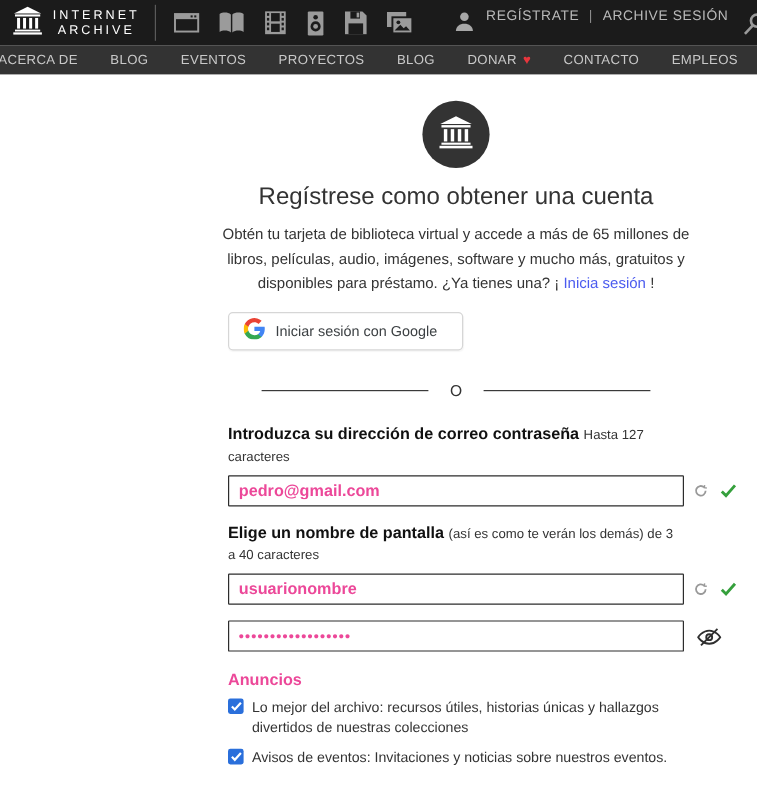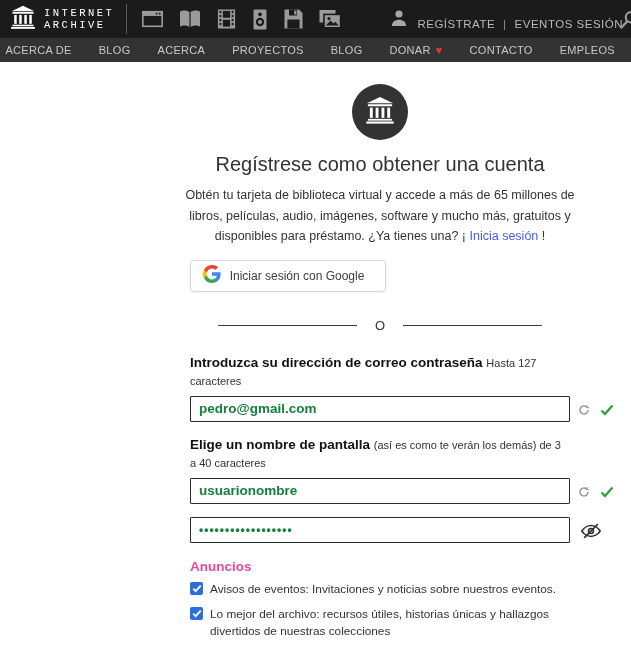--- a/index.html
+++ b/index.html
@@ -9,26 +9,26 @@
     background:#fff; color:#333; overflow:hidden; position:relative;
   }
 
   
   .topbar {
     height:38px; background:#1b1b1b; display:flex; align-items:center;
     padding-left:10px; position:relative;
   }
   .logo-block { display:flex; align-items:center; gap:8px; padding-right:12px;
     border-right:1px solid #5a5a5a; height:30px; }
-  .wordmark { color:#fff; font-family:Liberation Mono, monospace;
-    font-size:10.5px; letter-spacing:2.5px; line-height:1.15; white-space:nowrap; }
+  .wordmark { color:#fff; font-family:Liberation Sans, sans-serif;
+    font-size:10.5px; letter-spacing:2.5px; line-height:1.15; white-space:nowrap;text-align:center; }
   .media-icons { display:flex; align-items:center; gap:14px; margin-left:14px; }
   .media-icons svg { display:block; }
-  .account { margin-left:auto; display:flex; align-items:flex-end; gap:8px;
-    color:#b9b9b9; font-size:11.5px; letter-spacing:.5px; padding-right:8px; white-space:nowrap; }
+  .account { margin-left:auto; display:flex; align-items:flex-start; gap:8px;
+    color:#b9b9b9; font-size:11.5px; letter-spacing:.5px; padding-right:24px; white-space:nowrap; }
   .account .sep { color:#8b8b8b; }
   .search-clip { position:absolute; right:-9px; top:9px; }
 
   
   .subnav {
     height:24px; background:#333; display:flex; align-items:center;
     justify-content:flex-end; gap:27px; padding-right:16px;
     font-size:11px; color:#c9c9c9; letter-spacing:.3px; white-space:nowrap;
   }
   .subnav .item { cursor:pointer; display:flex; align-items:center; gap:5px; }
@@ -50,21 +50,21 @@
   .o-divider { display:flex; align-items:center; gap:18px; margin:26px 28px 20px; }
   .o-divider .line { flex:1; height:1px; background:#3a3a3a; }
   .o-divider .o { font-size:13px; color:#333; }
 
   .field { margin-bottom:13px; }
   .field label { font-size:13.5px; font-weight:700; color:#111; }
   .hint { font-size:11px; font-weight:400; color:#333; }
   .input-row { position:relative; margin-top:7px; }
   .input-row input { width:380px; height:26px; border:1px solid #2c2c2c;
     border-radius:1px; padding:2px 8px; font-family:"Liberation Sans",sans-serif;
-    font-size:13.5px; font-weight:700; color:#15803d; background:#fff; }
+    font-size:13.5px; font-weight:700; color:#ec4899; background:#fff; }
   .side-icons { position:absolute; right:-44px; top:6px; display:flex; gap:10px; align-items:center; }
   .eye-wrap { position:absolute; right:-32px; top:3px; cursor:pointer; }
 
   .announce { margin-top:16px; }
   .announce h2 { font-size:13.5px; font-weight:700; color:#ec4899; margin-bottom:7px; }
   .cb-row { display:flex; gap:7px; margin-bottom:8px; font-size:11.8px;
     line-height:1.45; color:#333; cursor:pointer; }
   .checkbox { flex:0 0 13px; width:13px; height:13px; background:#2a6fdb;
     border-radius:2px; margin-top:1px; display:flex; align-items:center; justify-content:center; }
 </style>
@@ -150,40 +150,40 @@
 
   <div class="account">
     <span>
       <svg width="20" height="20" viewBox="0 0 24 24" fill="#a7a7a7">
         <circle cx="12" cy="7.2" r="4.3"></circle>
         <path d="M3.5 21.5 c0-4.8 3.8-7.4 8.5-7.4 s8.5 2.6 8.5 7.4 z"></path>
       </svg>
     </span>
     <span>REGÍSTRATE</span>
     <span class="sep">|</span>
-    <span>EVENTOS SESIÓN</span>
+    <span>ARCHIVE SESIÓN</span>
   </div>
 
   <span class="search-clip">
     <svg width="22" height="22" viewBox="0 0 24 24" fill="none" stroke="#9b9b9b" stroke-width="2.4">
       <circle cx="14" cy="9" r="5.5"></circle>
       <line x1="10" y1="13.5" x2="3" y2="21"></line>
     </svg>
   </span>
 </header>
 
 <nav class="subnav">
   <span class="item">
       <span>ACERCA DE</span>
     </span>
   <span class="item">
       <span>BLOG</span>
     </span>
   <span class="item">
-      <span>ACERCA</span>
+      <span>EVENTOS</span>
     </span>
   <span class="item">
       <span>PROYECTOS</span>
     </span>
   <span class="item">
       <span>BLOG</span>
     </span>
   <span class="item">
     <span>DONAR</span>
     <span class="heart">♥</span>
@@ -298,26 +298,26 @@
 
   <div class="announce">
     <h2>Anuncios</h2>
 
     <div class="cb-row">
       <span class="checkbox">
         <svg width="10" height="9" viewBox="0 0 12 10" fill="none" stroke="#fff" stroke-width="2.2">
           <path d="M1.5 5.2 L4.4 8.2 L10.5 1.5"></path>
         </svg>
       </span>
-      <span>Avisos de eventos: Invitaciones y noticias sobre nuestros eventos.</span>
+      <span>Lo mejor del archivo: recursos útiles, historias únicas y hallazgos divertidos de nuestras colecciones</span>
     </div>
 
     <div class="cb-row">
       <span class="checkbox">
         <svg width="10" height="9" viewBox="0 0 12 10" fill="none" stroke="#fff" stroke-width="2.2">
           <path d="M1.5 5.2 L4.4 8.2 L10.5 1.5"></path>
         </svg>
       </span>
-      <span>Lo mejor del archivo: recursos útiles, historias únicas y hallazgos divertidos de nuestras colecciones</span>
+      <span>Avisos de eventos: Invitaciones y noticias sobre nuestros eventos.</span>
     </div>
   </div>
 
 </main>
 
 </body></html>

